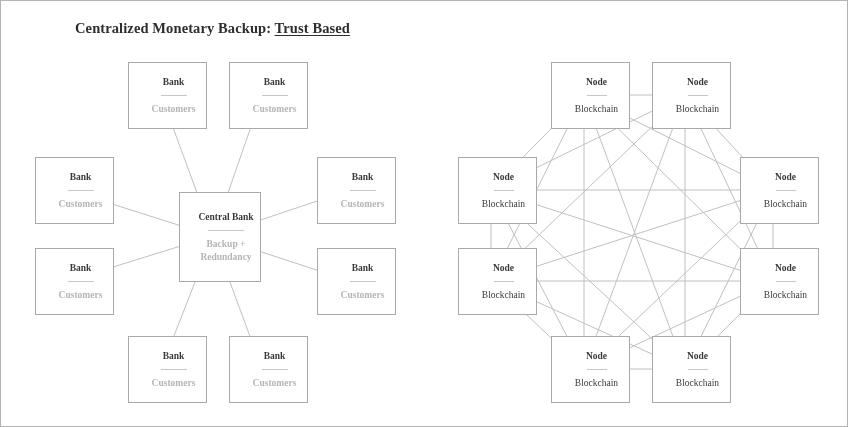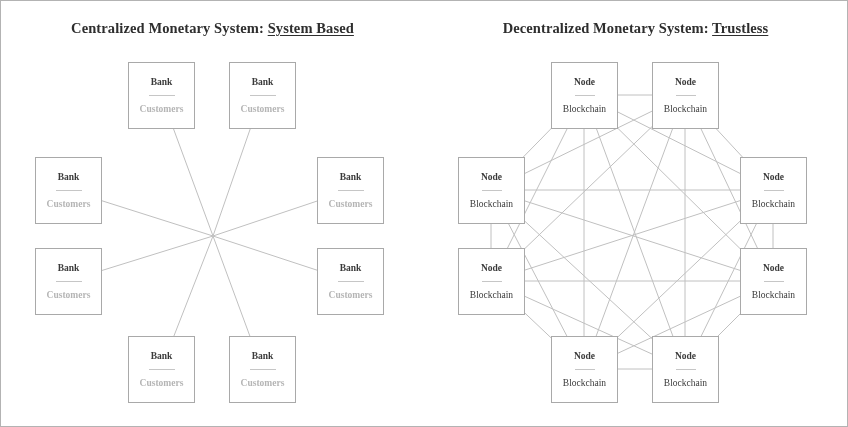--- a/index.html
+++ b/index.html
@@ -52,20 +52,21 @@
     height: 65px;
     background: #ffffff;
     border: 1px solid var(--box-border, #a9a9a9);
     display: flex;
     flex-direction: column;
     align-items: center;
     justify-content: center;
     text-align: center;
     font-size: 9.5px;
     line-height: 1.3;
+    padding-left: 12px;
   }
   .box-title {
     font-weight: bold;
     color: var(--box-title-text, #3a3a3a);
     max-width: 56px;
   }
   .box-divider {
     width: 26px;
     height: 1px;
     background: var(--divider, #c6c6c6);
@@ -97,21 +98,21 @@
   .pos-bl { left: 127px; top: 335px; }
   .pos-br { left: 228px; top: 335px; }
   .pos-hub { left: 178px; top: 191px; }
 </style>
 </head>
 <body>
 
 <div class="frame">
 
   <div class="panel">
-    <div class="panel-title"><span>Centralized Monetary System: </span><span class="underlined">System Based</span></div>
+    <div class="panel-title"><span>Centralized Monetary Backup: </span><span class="underlined">Trust Based</span></div>
 
     <svg class="wires" id="left-wires" width="423" height="425">
         <line x1="212" y1="235" x2="160" y2="94" stroke="#c0c0c0" stroke-width="1"></line>
         <line x1="212" y1="235" x2="261" y2="94" stroke="#c0c0c0" stroke-width="1"></line>
         <line x1="212" y1="235" x2="67" y2="189" stroke="#c0c0c0" stroke-width="1"></line>
         <line x1="212" y1="235" x2="349" y2="189" stroke="#c0c0c0" stroke-width="1"></line>
         <line x1="212" y1="235" x2="67" y2="280" stroke="#c0c0c0" stroke-width="1"></line>
         <line x1="212" y1="235" x2="349" y2="280" stroke="#c0c0c0" stroke-width="1"></line>
         <line x1="212" y1="235" x2="160" y2="368" stroke="#c0c0c0" stroke-width="1"></line>
         <line x1="212" y1="235" x2="261" y2="368" stroke="#c0c0c0" stroke-width="1"></line>
@@ -151,24 +152,28 @@
       <div class="box-title">Bank</div>
       <div class="box-divider"></div>
       <div class="box-subtitle muted">Customers</div>
     </div>
     <div class="box pos-br">
       <div class="box-title">Bank</div>
       <div class="box-divider"></div>
       <div class="box-subtitle muted">Customers</div>
     </div>
 
+    <div class="box hub pos-hub">
+      <div class="box-title">Central Bank</div>
+      <div class="box-divider"></div>
+      <div class="box-subtitle muted">Backup + Redundancy</div>
+    </div>
   </div>
 
   <div class="panel">
-    <div class="panel-title"><span>Decentralized Monetary System: </span><span class="underlined">Trustless</span></div>
 
     <svg class="wires" id="right-wires" width="423" height="425">
         <line x1="160" y1="94" x2="261" y2="94" stroke="#c0c0c0" stroke-width="1"></line>
         <line x1="160" y1="94" x2="67" y2="189" stroke="#c0c0c0" stroke-width="1"></line>
         <line x1="160" y1="94" x2="349" y2="189" stroke="#c0c0c0" stroke-width="1"></line>
         <line x1="160" y1="94" x2="67" y2="280" stroke="#c0c0c0" stroke-width="1"></line>
         <line x1="160" y1="94" x2="349" y2="280" stroke="#c0c0c0" stroke-width="1"></line>
         <line x1="160" y1="94" x2="160" y2="368" stroke="#c0c0c0" stroke-width="1"></line>
         <line x1="160" y1="94" x2="261" y2="368" stroke="#c0c0c0" stroke-width="1"></line>
         <line x1="261" y1="94" x2="67" y2="189" stroke="#c0c0c0" stroke-width="1"></line>

